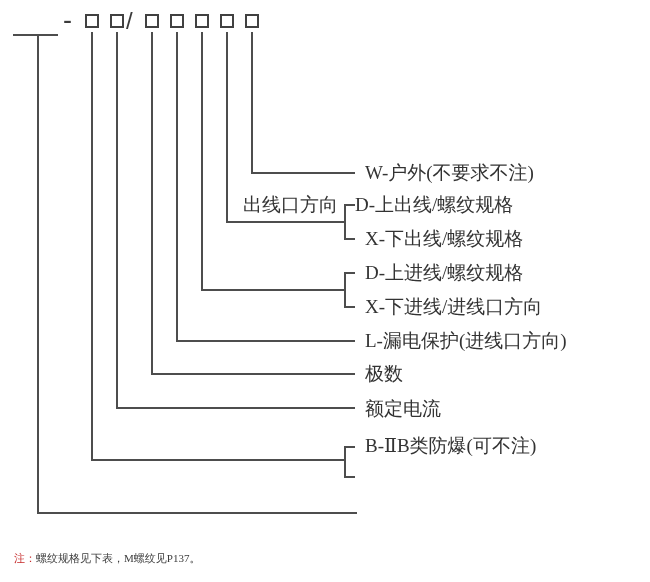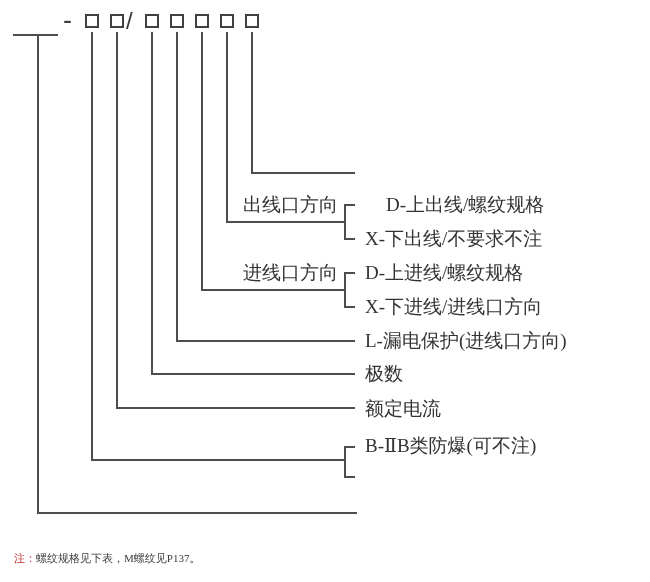--- a/index.html
+++ b/index.html
@@ -89,24 +89,24 @@
   <div class="hline" style="left:344px; top:238px; width:11px;"></div>
 
   <div class="vline" style="left:344px; top:272px; height:36px;"></div>
   <div class="hline" style="left:344px; top:272px; width:11px;"></div>
   <div class="hline" style="left:344px; top:306px; width:11px;"></div>
 
   <div class="vline" style="left:344px; top:446px; height:32px;"></div>
   <div class="hline" style="left:344px; top:446px; width:11px;"></div>
   <div class="hline" style="left:344px; top:476px; width:11px;"></div>
 
+  <div class="lbl" style="left:365px; top:162px;">W-户外(不要求不注)</div>
   <div class="lbl grp" style="left:243px; top:194px; width:95px;">出线口方向</div>
-  <div class="lbl" style="left:386px; top:194px;">D-上出线/螺纹规格</div>
-  <div class="lbl" style="left:365px; top:228px;">X-下出线/不要求不注</div>
-  <div class="lbl grp" style="left:243px; top:262px; width:95px;">进线口方向</div>
+  <div class="lbl" style="left:355px; top:194px;">D-上出线/螺纹规格</div>
+  <div class="lbl" style="left:365px; top:228px;">X-下出线/螺纹规格</div>
   <div class="lbl" style="left:365px; top:262px;">D-上进线/螺纹规格</div>
   <div class="lbl" style="left:365px; top:296px;">X-下进线/进线口方向</div>
   <div class="lbl" style="left:365px; top:330px;">L-漏电保护(进线口方向)</div>
   <div class="lbl" style="left:365px; top:363px;">极数</div>
   <div class="lbl" style="left:365px; top:435px;">B-ⅡB类防爆(可不注)</div>
   <div class="lbl" style="left:365px; top:398px;">额定电流</div>
 
   <div class="note">
     <span class="red">注：</span><span>螺纹规格见下表，M螺纹见P137。</span>
   </div>

